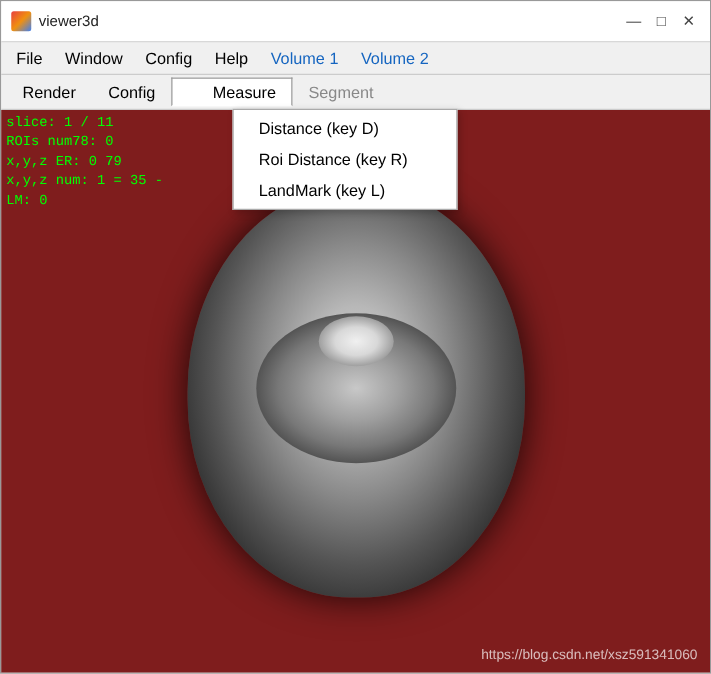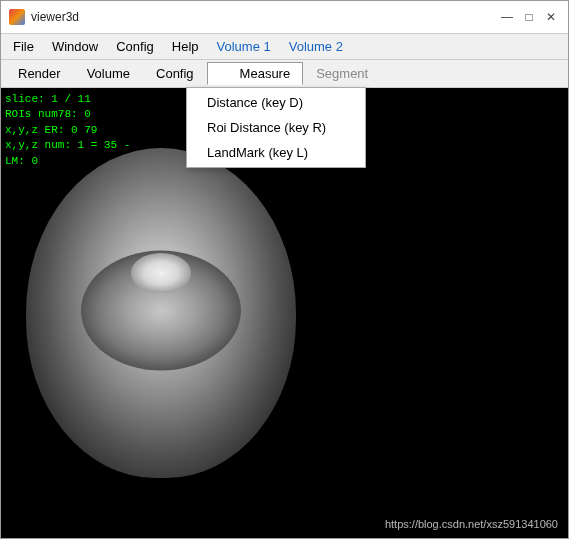--- a/index.html
+++ b/index.html
@@ -127,25 +127,25 @@
       padding: 5px 20px;
       font-size: 13px;
       cursor: pointer;
       color: #000;
       white-space: nowrap;
     }
 
     
     .main-content {
       flex: 1;
-      background: #000000;
-      position: relative;
-      display: flex;
-      align-items: center;
-      justify-content: flex-start;
+      background: #7f1d1d;
+      position: relative;
+      display: flex;
+      align-items: center;
+      justify-content: center;
       overflow: hidden;
     }
 
     
     .green-text {
       position: absolute;
       top: 4px;
       left: 4px;
       color: #00ff00;
       font-family: 'Courier New', monospace;
@@ -244,21 +244,20 @@
     <div class="menu-item">File</div>
     <div class="menu-item">Window</div>
     <div class="menu-item">Config</div>
     <div class="menu-item">Help</div>
     <div class="menu-item blue">Volume 1</div>
     <div class="menu-item blue">Volume 2</div>
   </div>
 
   <div class="toolbar">
     <button class="tab-btn">Render</button>
-    <button class="tab-btn">Volume</button>
     <button class="tab-btn">Config</button>
     <button class="tab-btn active">Measure</button>
     <button class="tab-btn inactive">Segment</button>
 
     <div class="dropdown-menu">
       <div class="dropdown-item">Distance (key D)</div>
       <div class="dropdown-item">Roi Distance (key R)</div>
       <div class="dropdown-item">LandMark (key L)</div>
     </div>
   </div>

